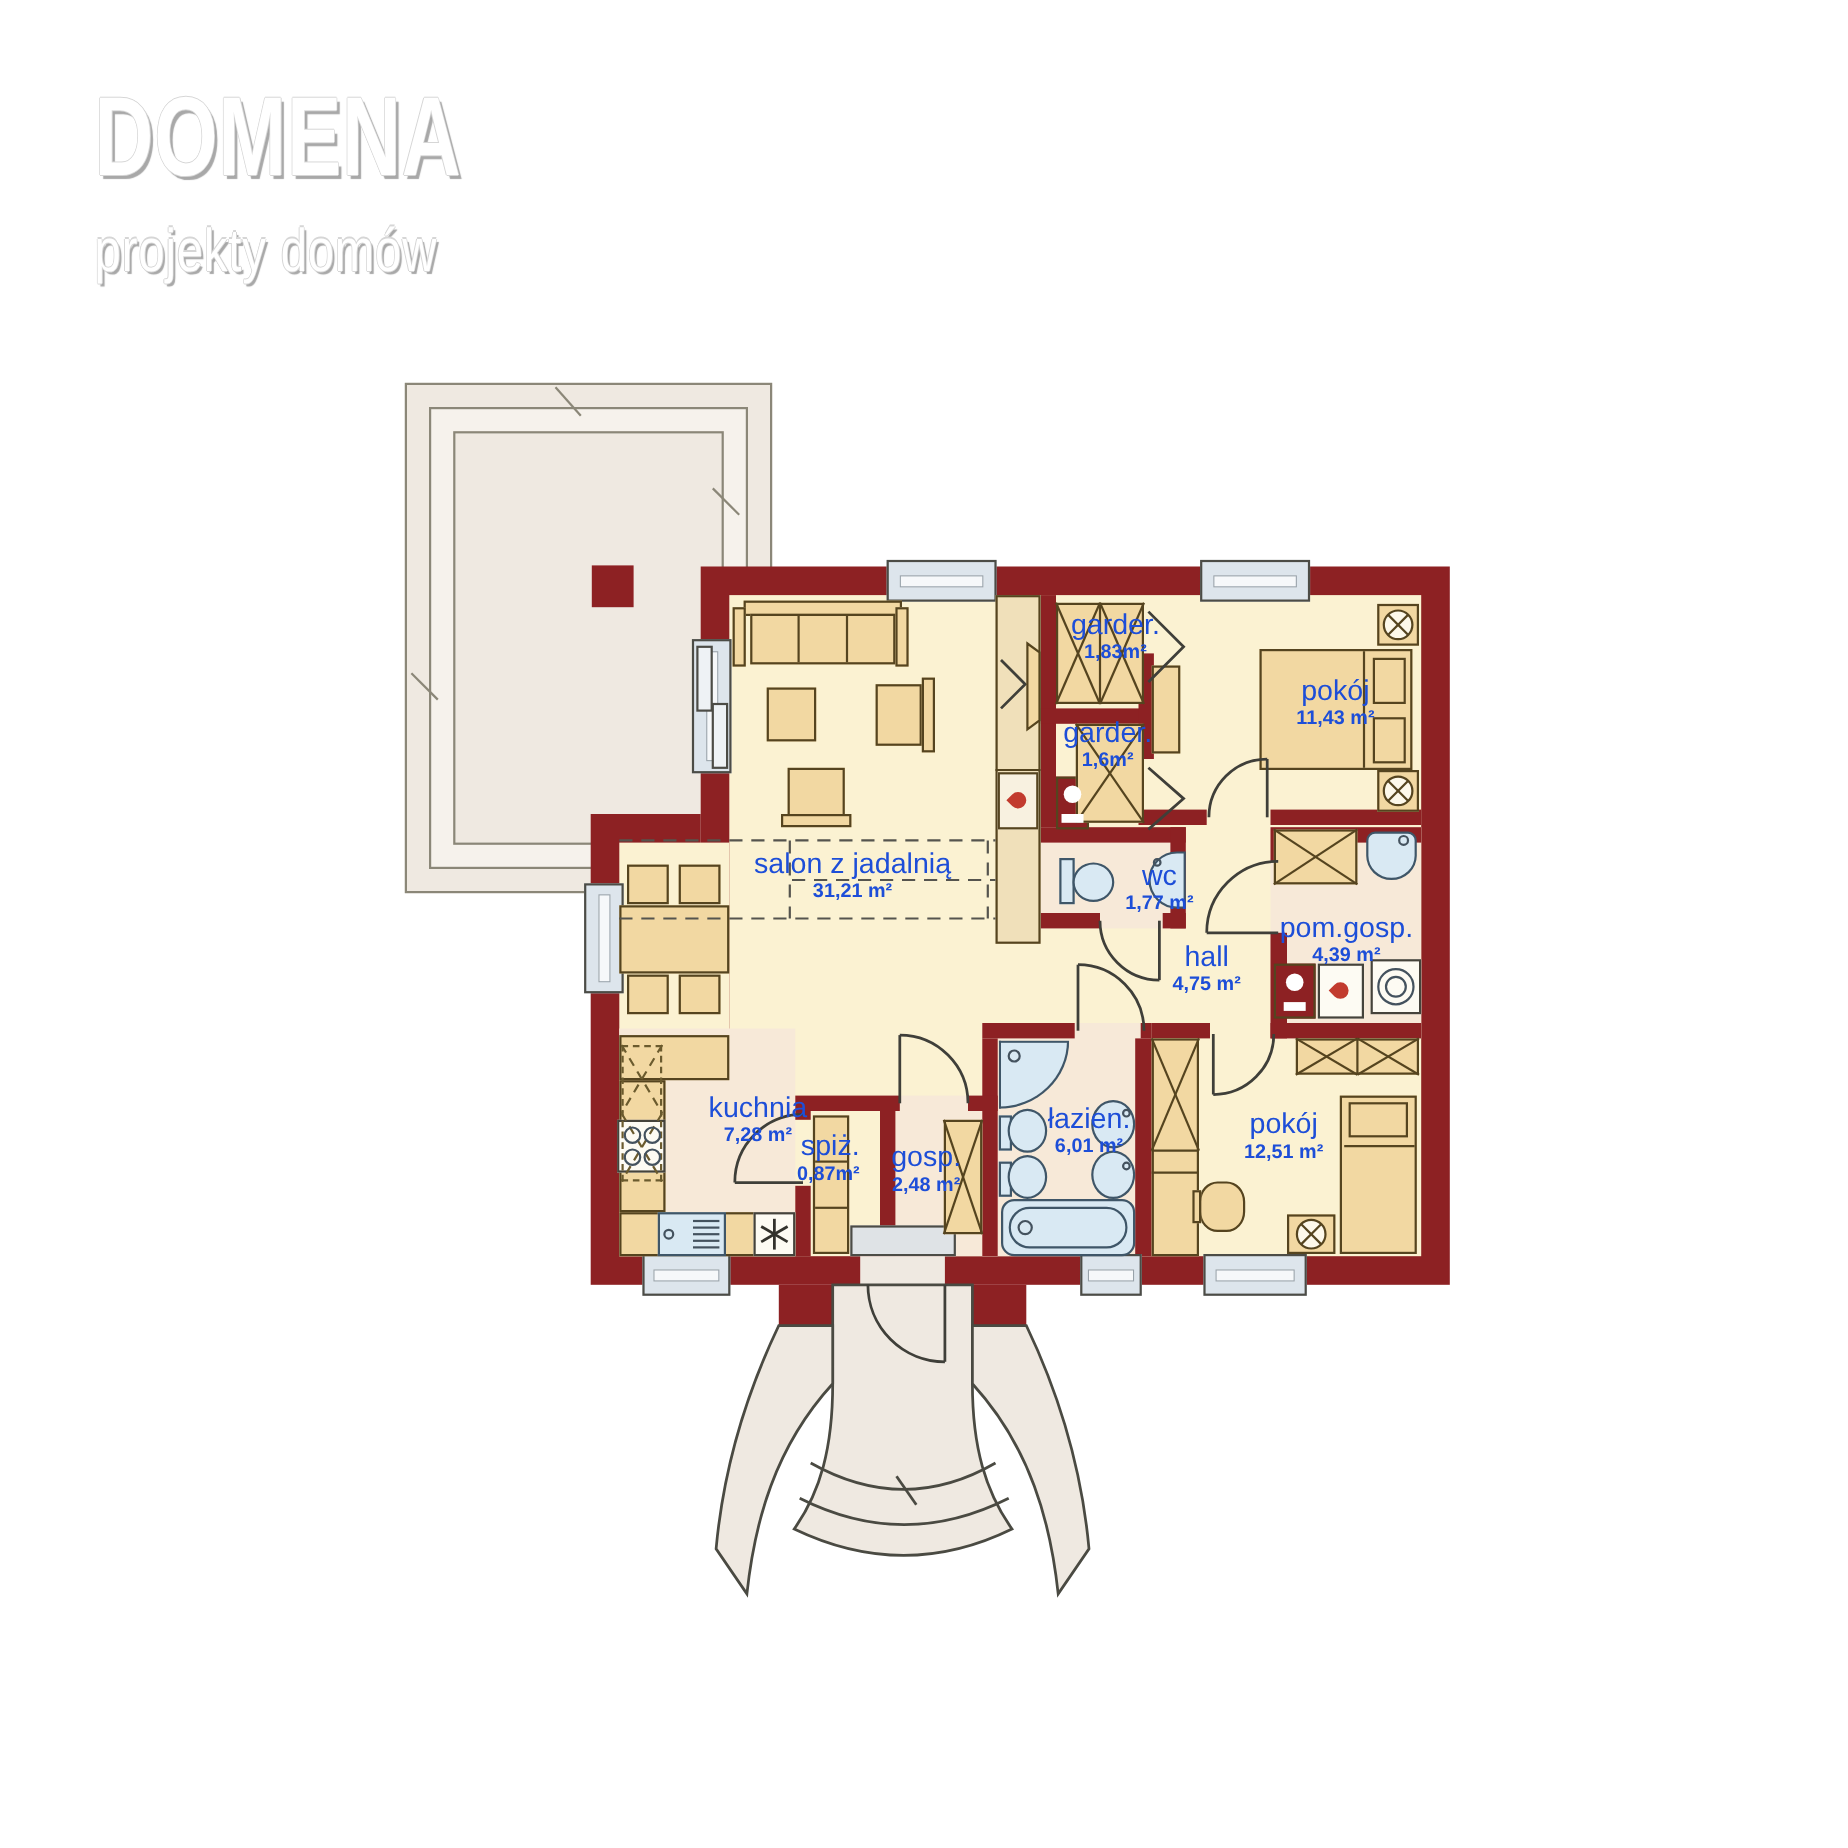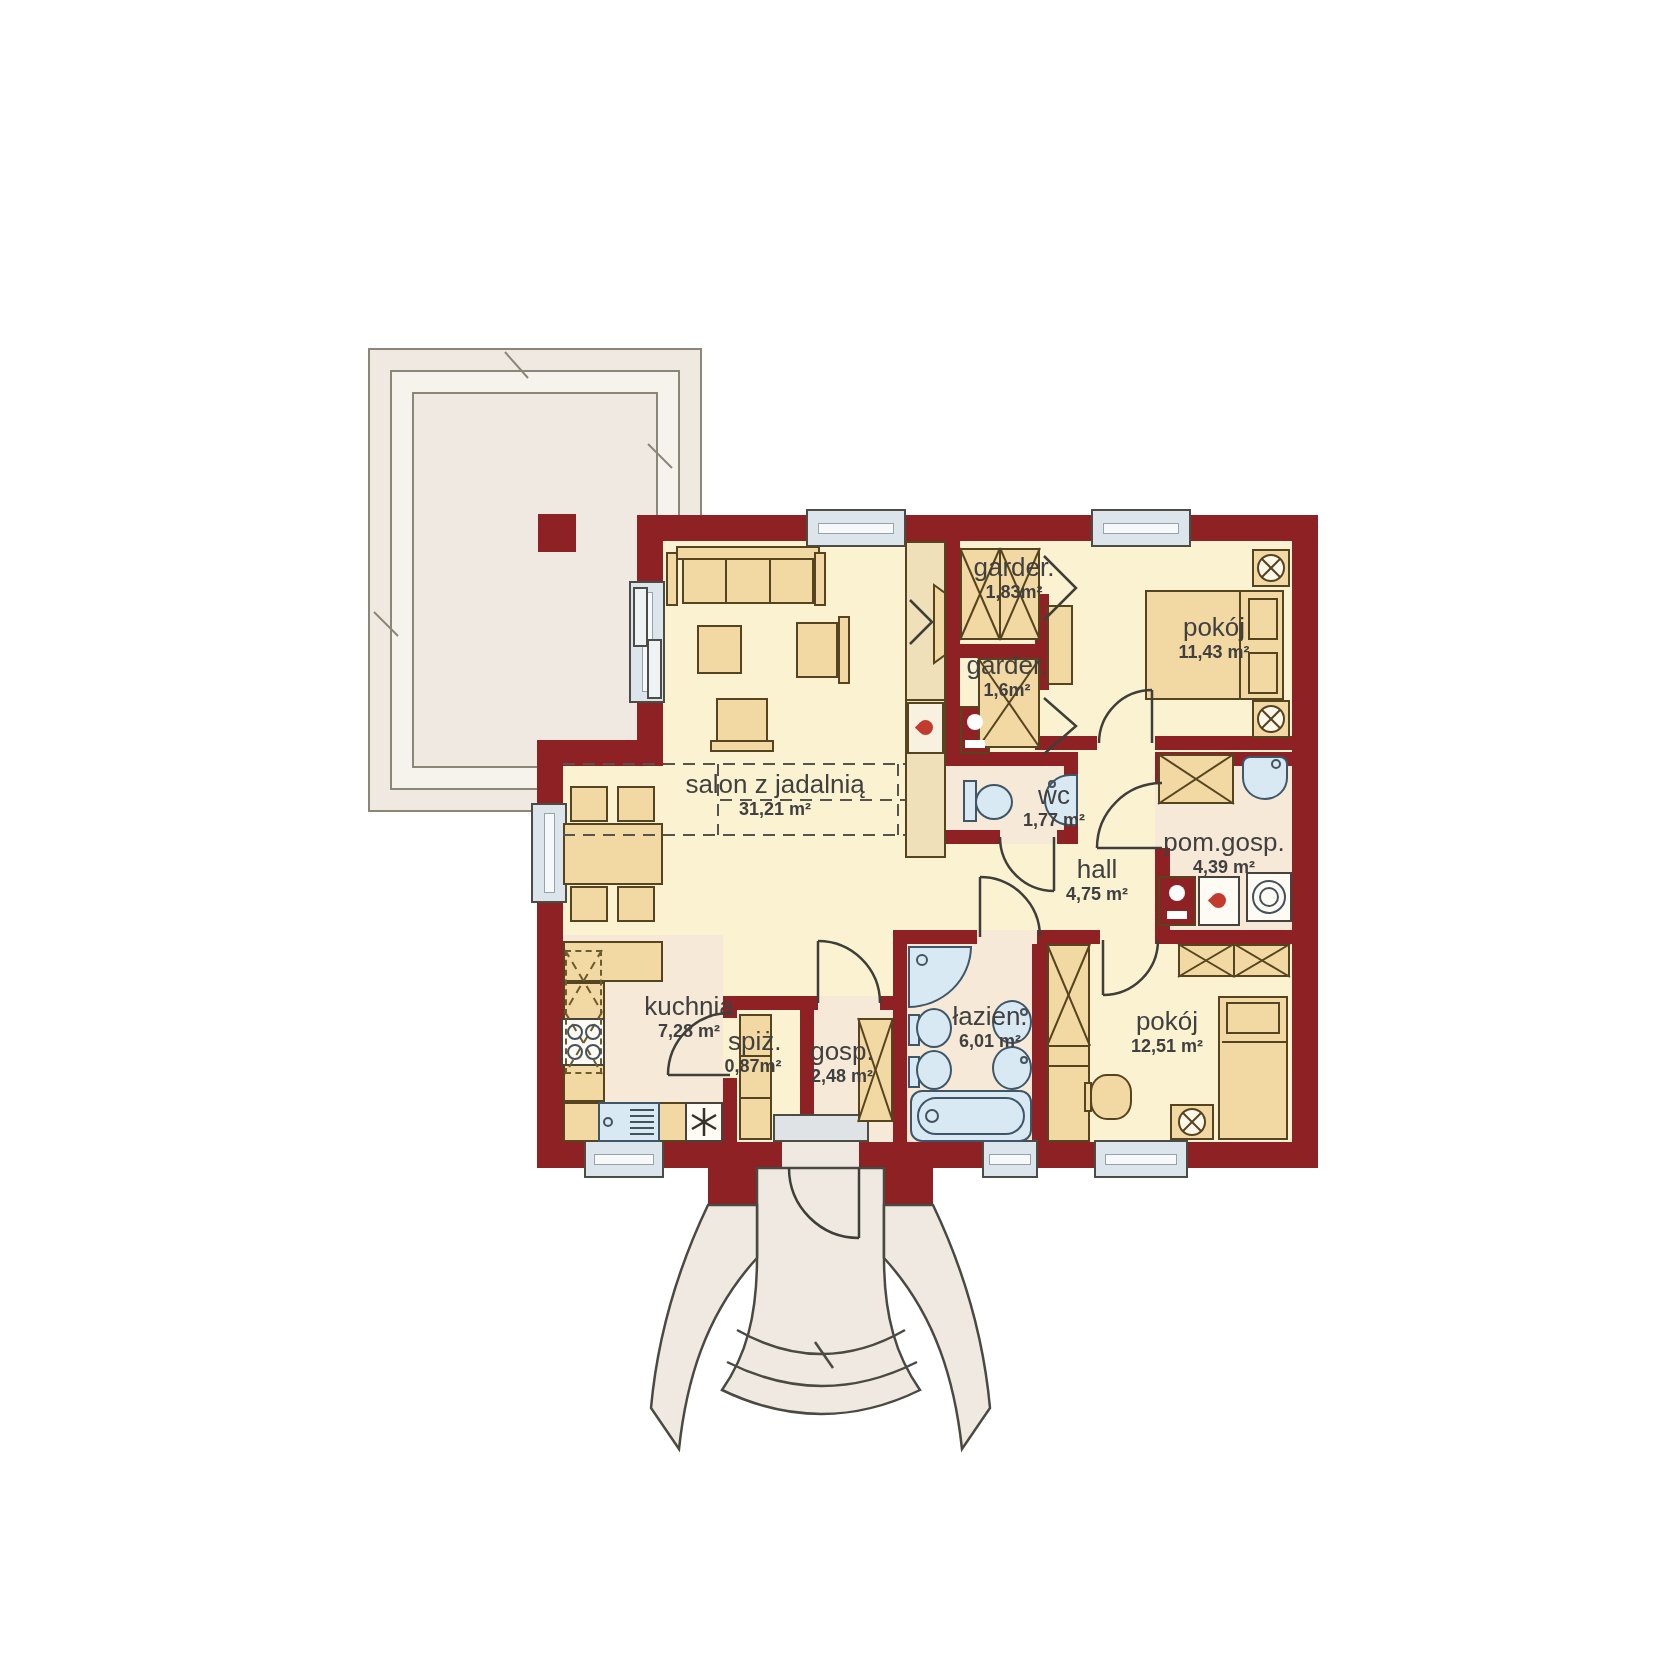--- a/index.html
+++ b/index.html
@@ -15,39 +15,43 @@
   .fix{background:#d9e9f3;border:2px solid #3f5668;}
   .redbox{background:#8d2123;border:2px solid #55441f;}
   .win{background:#dde5ec;border:2px solid #4c4c46;}
   .win::after{content:'';position:absolute;left:10%;right:10%;top:50%;height:9px;margin-top:-5px;
               background:#f6f8fa;border:1px solid #98a2aa;}
   .wv::after{left:50%;top:8%;bottom:8%;right:auto;width:9px;height:auto;margin:0 0 0 -5px;}
   .dashcab{border:2px dashed #6b5b2e;}
   .flame{position:absolute;width:15px;height:15px;background:#c23b2e;
          border-radius:0 50% 50% 50%;transform:rotate(-45deg);}
   .terr{border:2px solid #8b8778;}
-  .lbl{position:absolute;transform:translate(-50%,-50%);text-align:center;color:#404040;
+  .lbl{position:absolute;transform:translate(-50%,-50%);text-align:center;color:#1d4ed8;
        white-space:nowrap;line-height:1.12;z-index:40;}
   .lbl .nm{display:block;font-size:26px;}
   .lbl .ar{display:block;font-size:18px;font-weight:bold;}
   #logo{position:absolute;left:86px;top:66px;color:#ffffff;z-index:5;}
   #logo .t1{display:block;font-size:100px;font-weight:bold;letter-spacing:1px;
      transform:scale(0.74,1.02);transform-origin:left top;
      text-shadow:1px 0 #d6d6d6,-1px 0 #d6d6d6,0 1px #d6d6d6,0 -1px #d6d6d6,4px 4px 1px #a8a8a8;}
   #logo .t2{display:block;font-size:55px;margin-top:14px;letter-spacing:1px;
      transform:scale(0.78,1.0);transform-origin:left top;
      text-shadow:1px 0 #d6d6d6,-1px 0 #d6d6d6,0 1px #d6d6d6,0 -1px #d6d6d6,3px 3px 1px #a8a8a8;}
   .z1{z-index:1}.z2{z-index:2}.z3{z-index:3}.z4{z-index:4}.z5{z-index:5}
   #annot{position:absolute;left:0;top:0;z-index:30;pointer-events:none;}
 </style>
 </head>
 <body>
 
 <div id="canvas">
 
+  <div id="logo">
+    <span class="t1">DOMENA</span>
+    <span class="t2">projekty domów</span>
+  </div>
 
   <div class="a terr z1" style="left:368px;top:348px;width:334px;height:464px;background:#efe9e1;"></div>
   <div class="a terr z1" style="left:390px;top:370px;width:290px;height:420px;background:#f6f2ec;"></div>
   <div class="a terr z1" style="left:412px;top:392px;width:246px;height:376px;background:#efe9e1;"></div>
   <div class="a wall z2" style="left:538px;top:514px;width:38px;height:38px;"></div>
 
   <div class="a wall z2" style="left:637px;top:515px;width:681px;height:653px;"></div>
   <div class="a wall z2" style="left:537px;top:740px;width:100px;height:428px;"></div>
   <div class="a wall z4" style="left:708px;top:1168px;width:49px;height:37px;"></div>
   <div class="a wall z4" style="left:884px;top:1168px;width:49px;height:37px;"></div>

